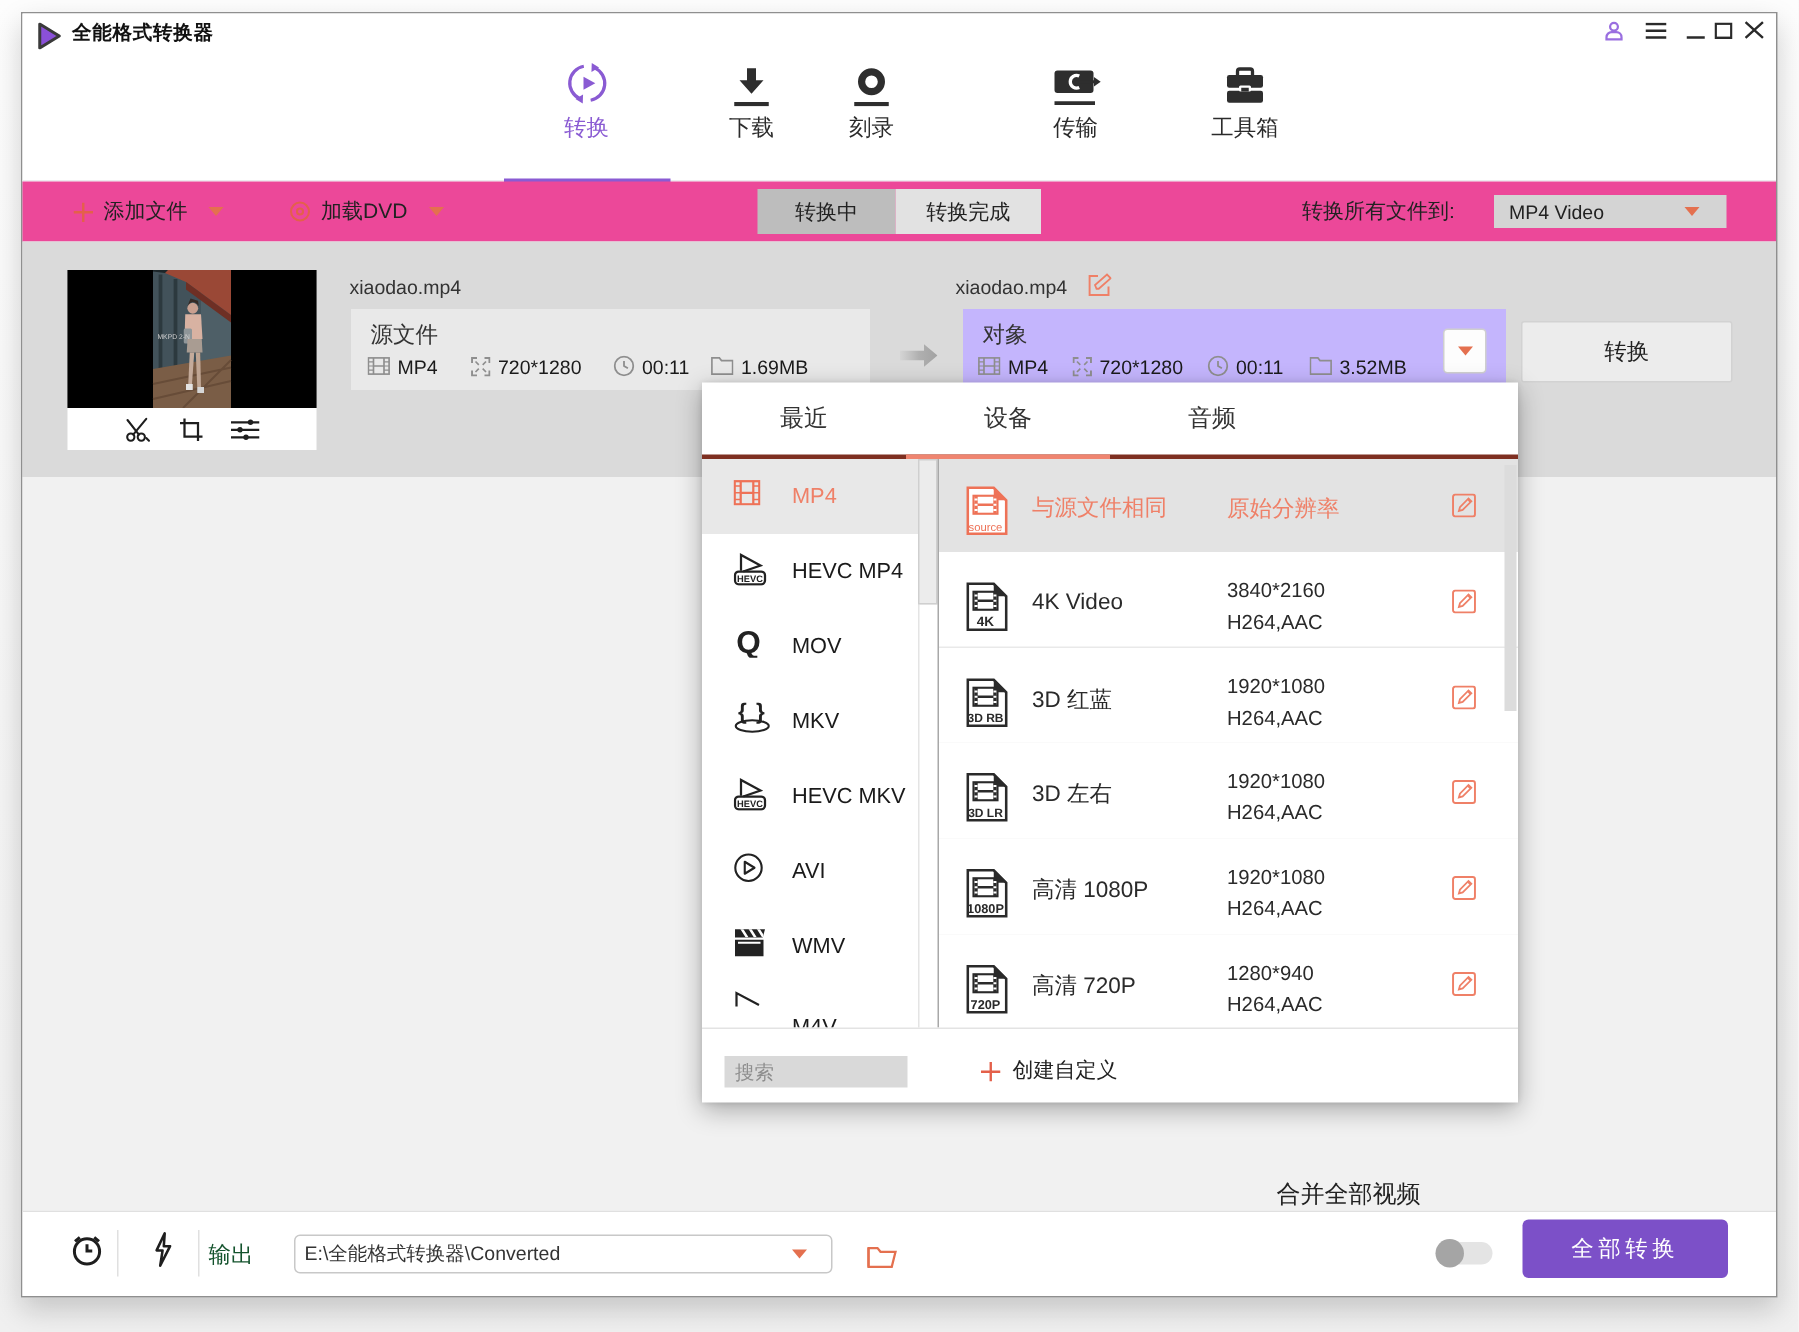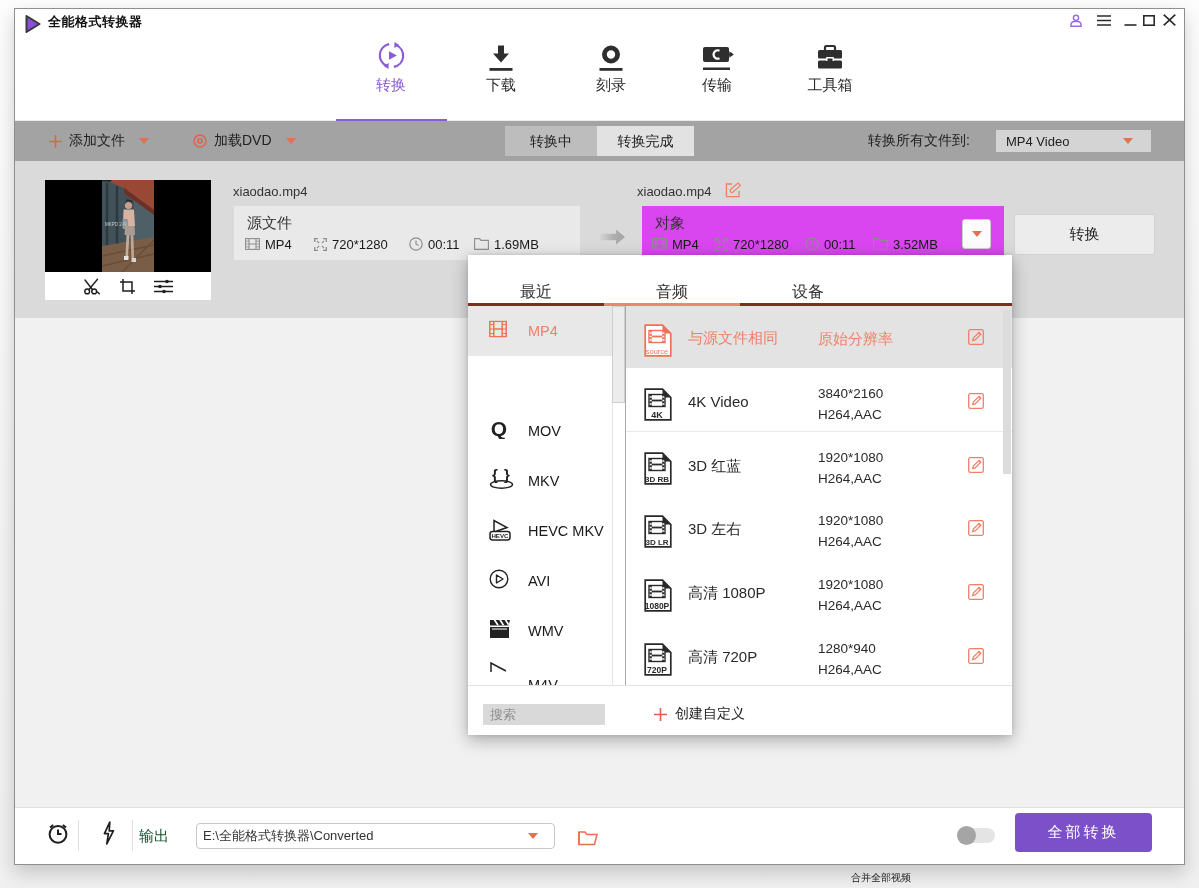--- a/index.html
+++ b/index.html
@@ -11,42 +11,42 @@
 
 .titlebar{position:absolute;left:0;top:0;width:100%;height:27px;background:#fff}
 .logo{position:absolute;left:10px;top:6px}
 .apptitle{position:absolute;left:33px;top:4px;font-size:13px;font-weight:bold;color:#111;letter-spacing:.5px}
 .navbar{position:absolute;left:0;top:27px;width:100%;height:84px;background:#fff;border-bottom:1px solid #ecebee}
 .nav-item{position:absolute;top:3px;width:110px;text-align:center}
 .nav-ico{height:33px;display:flex;align-items:center;justify-content:center}
 .nav-lab{margin-top:4px;font-size:15px;color:#2b2b2b}
 .nav-active .nav-lab{color:#8a5bd3}
 .nav-underline{position:absolute;left:321px;bottom:-2px;width:111px;height:3px;background:#8a5bd3}
-.toolbar{position:absolute;left:0;top:112px;width:100%;height:40px;background:#a3a3a3}
+.toolbar{position:absolute;left:0;top:112px;width:100%;height:40px;background:#ec4899}
 .tbtn{position:absolute;top:0;height:40px;display:flex;align-items:center;font-size:14px;color:#222}
 .caret{width:0;height:0;border-left:5px solid transparent;border-right:5px solid transparent;border-top:6px solid #e4704f;display:inline-block}
 .tabs{position:absolute;left:490px;top:5px;height:30px;display:flex}
 .tab{height:30px;line-height:30px;font-size:14px;color:#222;text-align:center}
 .band{position:absolute;left:0;top:152px;width:100%;height:157px;background:#dadada}
 .mainarea{position:absolute;left:0;top:309px;width:100%;height:489px;background:#f1f1f1}
 .bottombar{position:absolute;left:0;top:798px;width:100%;height:56px;background:#fff;border-top:1px solid #e0e0e0}
 .thumb{position:absolute;left:30px;top:171px;width:166px;height:92px;background:#000;overflow:hidden}
 .thumbbar{position:absolute;left:30px;top:263px;width:166px;height:28px;background:#fff;display:flex;align-items:center;justify-content:center;gap:18px}
 .fname{font-size:13px;color:#333}
 .srcbox{position:absolute;left:219px;top:197px;width:346px;height:54px;background:#e9e9e9}
-.tgtbox{position:absolute;left:627px;top:197px;width:362px;height:54px;background:#d946ef}
+.tgtbox{position:absolute;left:627px;top:197px;width:362px;height:54px;background:#c4b5fd}
 .boxlab{position:absolute;left:13px;top:8px;font-size:15px;color:#333}
 .ig{position:absolute;top:30px;height:16px;display:flex;align-items:center;font-size:13px;color:#1a1a1a}
 .ig svg{margin-right:5px}
 .convbtn{position:absolute;left:999px;top:205px;width:139px;height:39px;background:#ececec;border:1px solid #d2d2d2;border-radius:2px;
   font-size:15px;color:#222;display:flex;align-items:center;justify-content:center}
 .dropbtn{position:absolute;left:947px;top:210px;width:27px;height:28px;background:#fdfdfd;border:1px solid #cfcfcf;border-radius:3px;
   display:flex;align-items:center;justify-content:center}
 .popup{position:absolute;left:453px;top:246px;width:544px;height:480px;background:#fff;box-shadow:0 5px 16px rgba(0,0,0,.3), 0 0 4px rgba(0,0,0,.12);z-index:50}
-.ptabs{position:absolute;left:0;top:12px;width:100%;height:48px;display:flex}
+.ptabs{position:absolute;left:0;top:0;width:100%;height:48px;display:flex}
 .ptab{width:136px;text-align:center;line-height:50px;font-size:16px;color:#333}
 .ptab.on{color:#ee7257}
 .pline{position:absolute;left:0;top:48px;width:100%;height:2.5px;background:#7e2f21}
 .pline span{position:absolute;left:136px;top:0;width:136px;height:2.5px;background:#ef8570}
 .leftcol{position:absolute;left:0;top:51px;width:144px;height:379px;background:#fff;overflow:hidden}
 .lrow{position:absolute;left:0;width:144px;height:50px}
 .lrow .lic{position:absolute;left:21px;top:50%;transform:translateY(-50%)}
 .lrow .llab{position:absolute;left:60px;top:50%;transform:translateY(-50%);font-size:14.5px;color:#1a1a1a}
 .lrow.on{background:#e8e8e8}
 .lrow.on .llab{color:#ef8068}
@@ -60,21 +60,21 @@
 .rres{position:absolute;left:192px;font-size:13.5px;color:#2a2a2a}
 .rtitle.on,.rres.on{color:#ef8068}
 .redit{position:absolute;left:342px}
 .rscroll{position:absolute;left:535px;top:55px;width:8px;height:164px;background:#dcdcdc}
 .pbottom{position:absolute;left:0;top:430px;width:100%;height:50px;border-top:1px solid #e3e3e3}
 .search{position:absolute;left:15px;top:18px;width:122px;height:21px;background:#d9d9d9;font-size:13px;color:#8e8e8e;line-height:21px;padding-left:7px;box-sizing:border-box}
 .newcustom{position:absolute;left:186px;top:19px;display:flex;align-items:center;font-size:14px;color:#222}
 .divider{width:1px;height:31px;background:#e0e0e0}
 .outsel{position:absolute;left:181px;top:814px;width:357px;height:24px;border:1px solid #c8c8c8;border-radius:4px;background:#fff;
   display:flex;align-items:center;font-size:13px;color:#333}
-.mergelab{position:absolute;left:836px;top:862px;font-size:10px;color:#222}
+.mergelab{position:absolute;left:836px;top:777px;font-size:16px;color:#222}
 .toggle{position:absolute;left:943px;top:819px;width:37px;height:15px;background:#e4e4e4;border-radius:8px}
 .knob{position:absolute;left:-1px;top:-2px;width:19px;height:19px;background:#a5a5a5;border-radius:50%}
 .allbtn{position:absolute;left:1000px;top:804px;width:137px;height:39px;background:#7c50c8;border-radius:4px;
   color:#fff;font-size:15px;display:flex;align-items:center;justify-content:center;letter-spacing:3px}
 </style></head>
 <body>
 <div class="win">
 
   <div class="titlebar">
     <svg class="logo" width="16" height="18" viewBox="0 0 16 18">
@@ -116,21 +116,21 @@
     </div>
     <div class="nav-item" style="left:431px">
       <div class="nav-ico">
           <svg width="30" height="30" viewBox="0 0 30 30">
         <path d="M12 4.5 h6 v8 h5 l-8 9 -8-9 h5 z" fill="#2e2e2e"></path>
         <rect x="3.5" y="27" width="23" height="2.8" fill="#2e2e2e"></rect>
       </svg>
         </div>
       <div class="nav-lab">下载</div>
     </div>
-    <div class="nav-item" style="left:541px">
+    <div class="nav-item" style="left:511px">
       <div class="nav-ico">
           <svg width="30" height="30" viewBox="0 0 30 30">
         <circle cx="15" cy="13.5" r="6.6" fill="none" stroke="#2e2e2e" stroke-width="4.8"></circle>
         <rect x="3.5" y="27" width="23" height="2.8" fill="#2e2e2e"></rect>
       </svg>
         </div>
       <div class="nav-lab">刻录</div>
     </div>
     <div class="nav-item" style="left:647px">
       <div class="nav-ico">
@@ -310,34 +310,42 @@
       </div>
   </div>
   <div class="dropbtn">
       <span class="caret"></span>
     </div>
   <div class="convbtn">转换</div>
 
   <div class="popup">
     <div class="ptabs">
       <div class="ptab">最近</div>
+        <div class="ptab">设备</div>
         <div class="ptab">音频</div>
-        <div class="ptab">设备</div>
     </div>
     <div class="pline">
         <span></span>
       </div>
     <div class="leftcol">
       <div class="lrow on" style="top:0">
           <span class="lic"><svg width="18" height="17" viewBox="0 0 18 17" fill="none" stroke="#ee7257" stroke-width="1.5">
               <rect x="0.8" y="0.8" width="16.4" height="15.4"></rect>
               <path d="M4.8 0.8 v15.4 M13.2 0.8 v15.4 M4.8 8.5 h8.4"></path>
               <path d="M0.8 4 h4 M0.8 8.5 h4 M0.8 13 h4 M13.2 4 h4 M13.2 8.5 h4 M13.2 13 h4" stroke-width="1"></path>
             </svg></span>
           <span class="llab">MP4</span>
+        </div>
+      <div class="lrow" style="top:50px">
+          <span class="lic"><svg width="25" height="24" viewBox="0 0 25 24" fill="none" stroke="#222" stroke-width="1.5">
+              <path d="M5 14 V3.5 L18 10.5 L6.5 14.5"></path>
+              <rect x="1" y="14.5" width="20" height="8.5" rx="2.5"></rect>
+              <text x="11" y="21.2" font-size="6.2" font-weight="bold" fill="#222" stroke="none" text-anchor="middle" font-family="Liberation Sans">HEVC</text>
+            </svg></span>
+          <span class="llab">HEVC MP4</span>
         </div>
       <div class="lrow" style="top:100px">
           <span class="lic"><svg width="20" height="20" viewBox="0 0 20 20">
               <text x="10" y="16.5" font-size="21" font-weight="bold" fill="#222" text-anchor="middle" font-family="Liberation Sans">Q</text>
             </svg></span>
           <span class="llab">MOV</span>
         </div>
       <div class="lrow" style="top:150px">
           <span class="lic"><svg width="25" height="22" viewBox="0 0 25 22" fill="none" stroke="#222">
               <text x="12.5" y="12" font-size="15" font-weight="bold" fill="#222" stroke="none" text-anchor="middle" font-family="Liberation Sans" letter-spacing="1">{ }</text>

